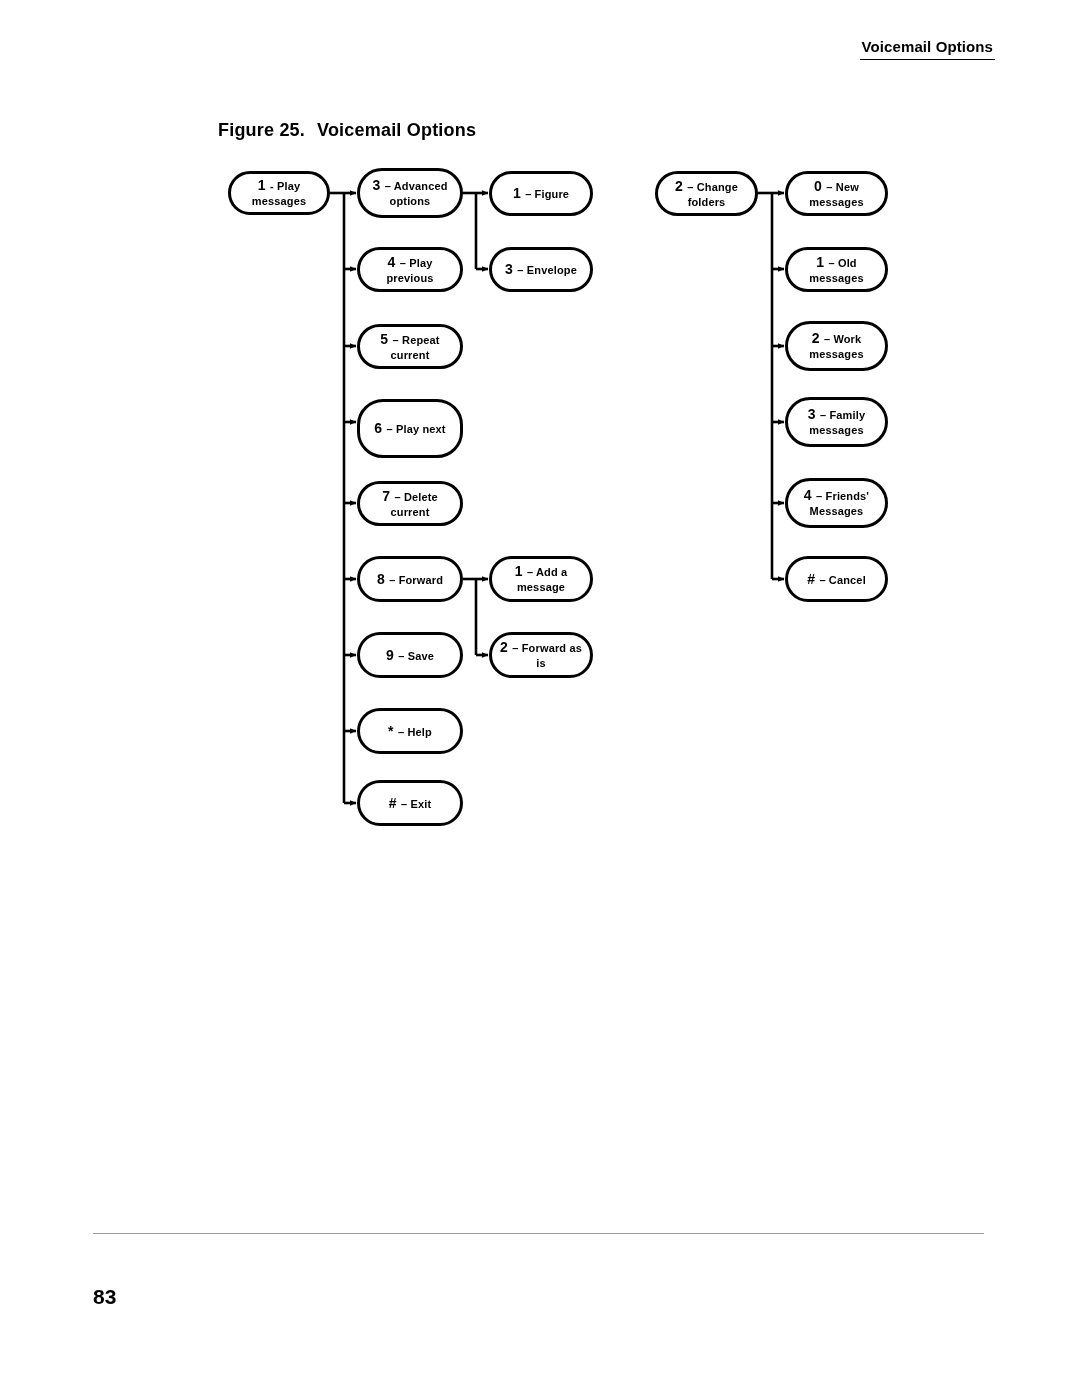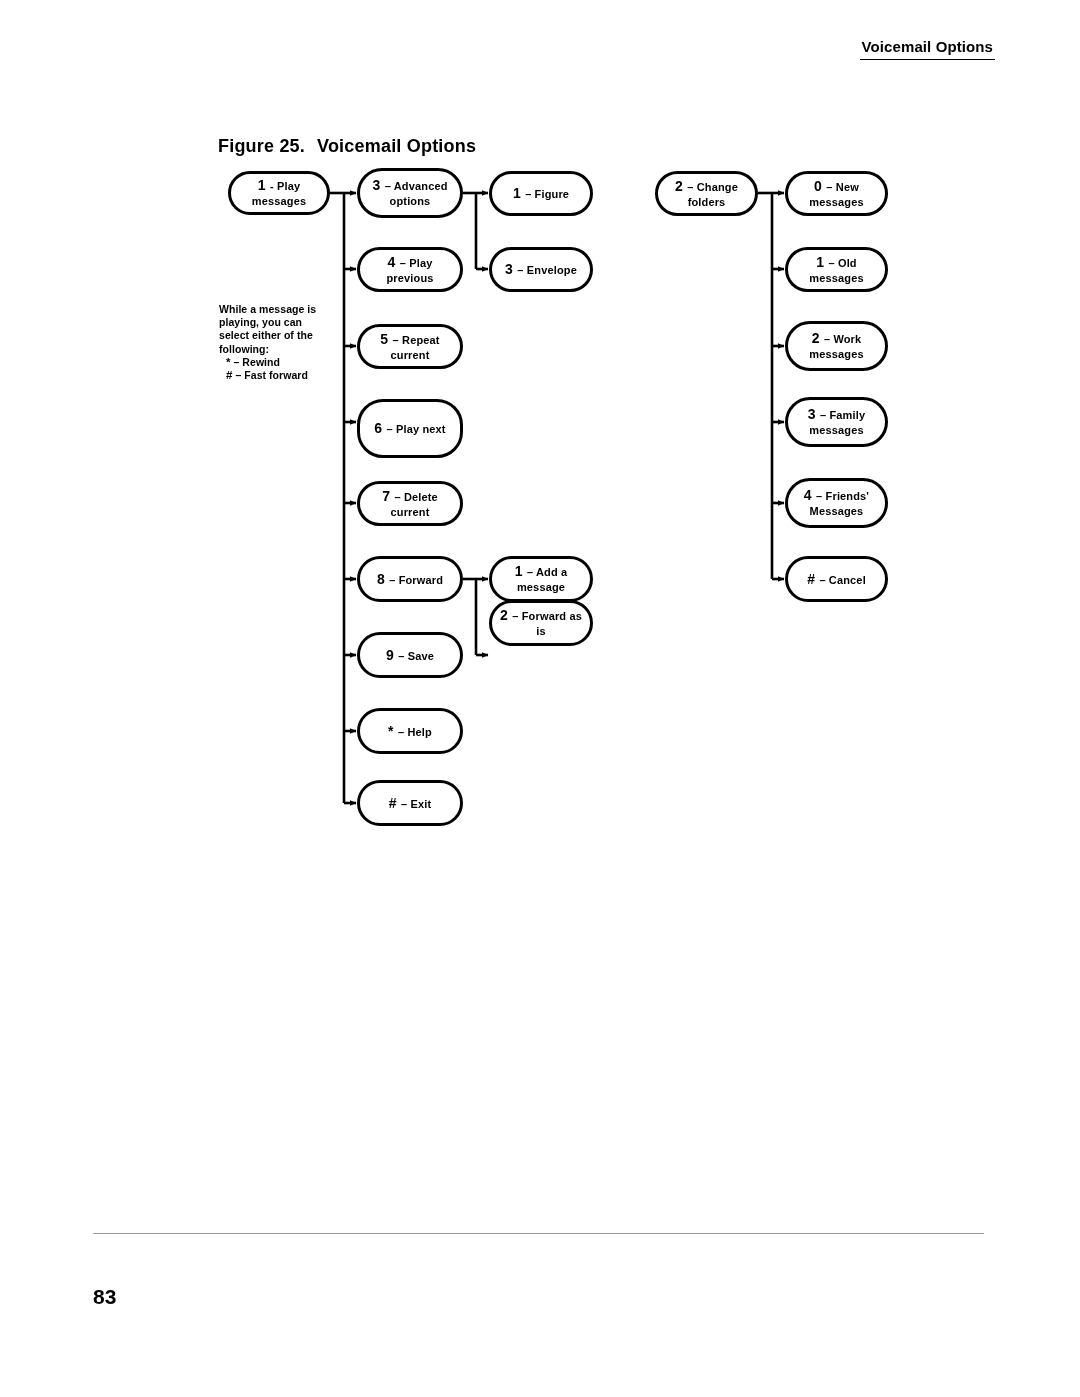--- a/index.html
+++ b/index.html
@@ -43,21 +43,20 @@
   }
 
   
   #figure-caption {
     position: absolute;
     top: 120px;
     left: 218px;
     font-size: 18px;
     font-weight: bold;
     letter-spacing: 0.2px;
-    margin-top: 16px;
   }
   #figure-caption .cap-num { margin-right: 12px; }
 
   
   #diagram {
     position: absolute;
     top: 0;
     left: 0;
     width: 1080px;
     height: 1397px;
@@ -277,21 +276,21 @@
     </span>
   </div>
 
   <div class="node" style="left:489px; top:556px; width:104px; height:46px;">
     <span class="n-inner">
       <span class="n-key">1</span>
       <span class="n-label">– Add a message</span>
     </span>
   </div>
 
-  <div class="node" style="left:489px; top:600px; width:104px; height:46px;text-align:center;">
+  <div class="node" style="left:489px; top:632px; width:104px; height:46px;text-align:center;">
     <span class="n-inner">
       <span class="n-key">2</span>
       <span class="n-label">– Forward as is</span>
     </span>
   </div>
 
   <div class="node" style="left:655px; top:171px; width:103px; height:45px;">
     <span class="n-inner">
       <span class="n-key">2</span>
       <span class="n-label">– Change folders</span>
@@ -336,32 +335,18 @@
     </span>
   </div>
 
   <div class="node" style="left:785px; top:556px; width:103px; height:46px;">
     <span class="n-inner">
       <span class="n-key">#</span>
       <span class="n-label">– Cancel</span>
     </span>
   </div>
 
-  <div id="side-note">
-    <div>While a message is</div>
-    <div>playing, you can</div>
-    <div>select either of the</div>
-    <div>following:</div>
-    <div class="note-opt">
-      <span class="sym">*</span>
-      <span>– Rewind</span>
-    </div>
-    <div class="note-opt">
-      <span class="sym">#</span>
-      <span>– Fast forward</span>
-    </div>
-  </div>
 </div>
 
 <div id="footer-rule"></div>
 <div id="page-footer">
   <span class="ftr-page">83</span>
 </div>
 
 </body></html>

